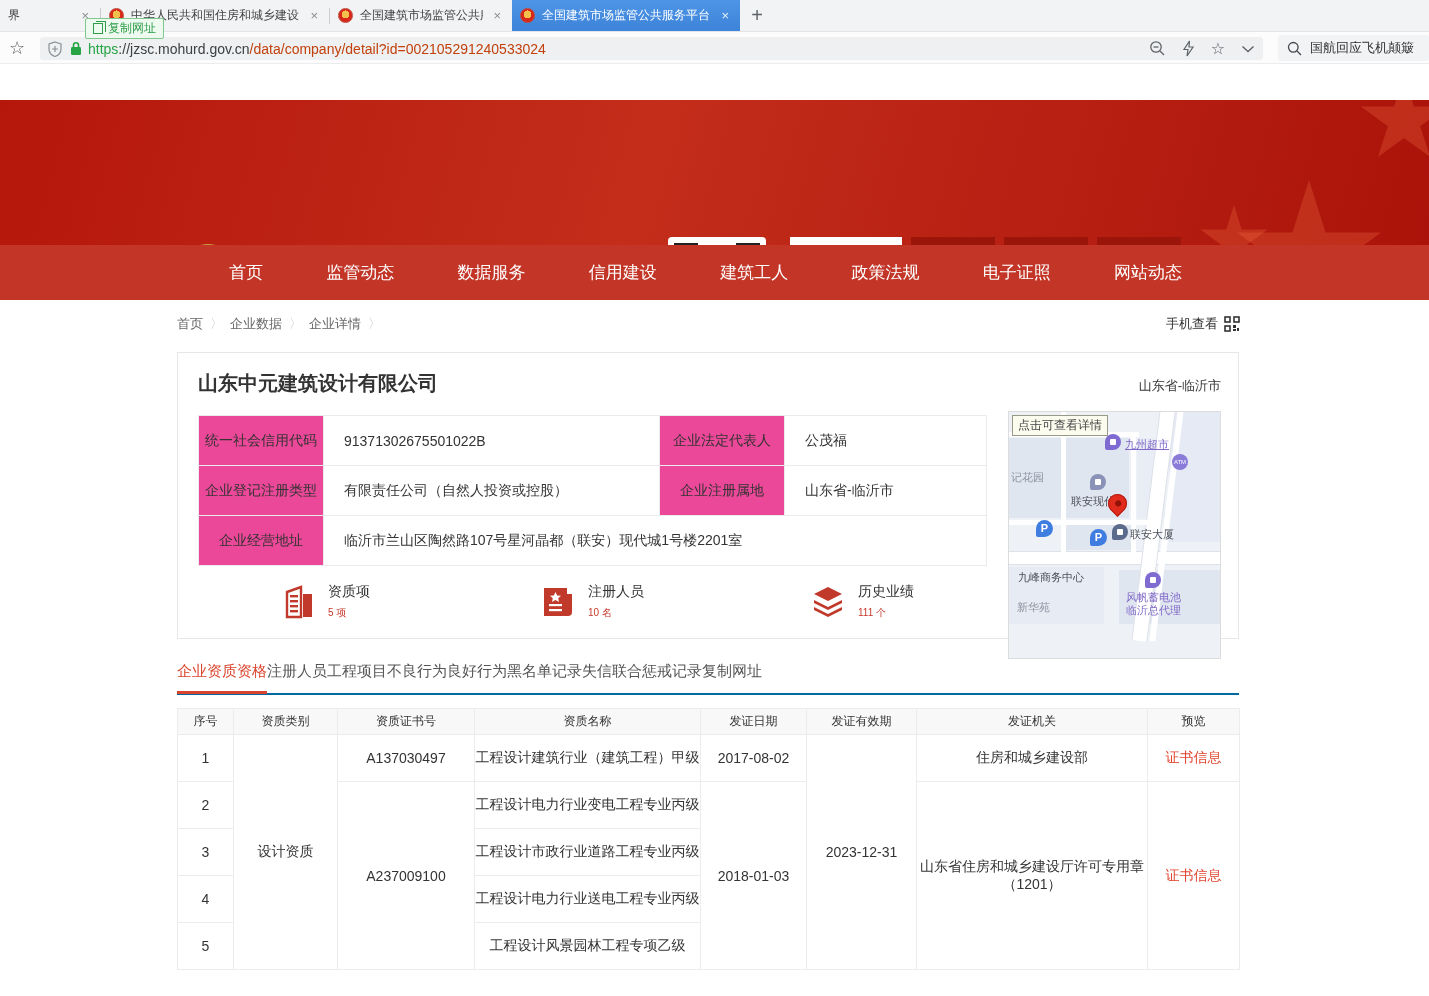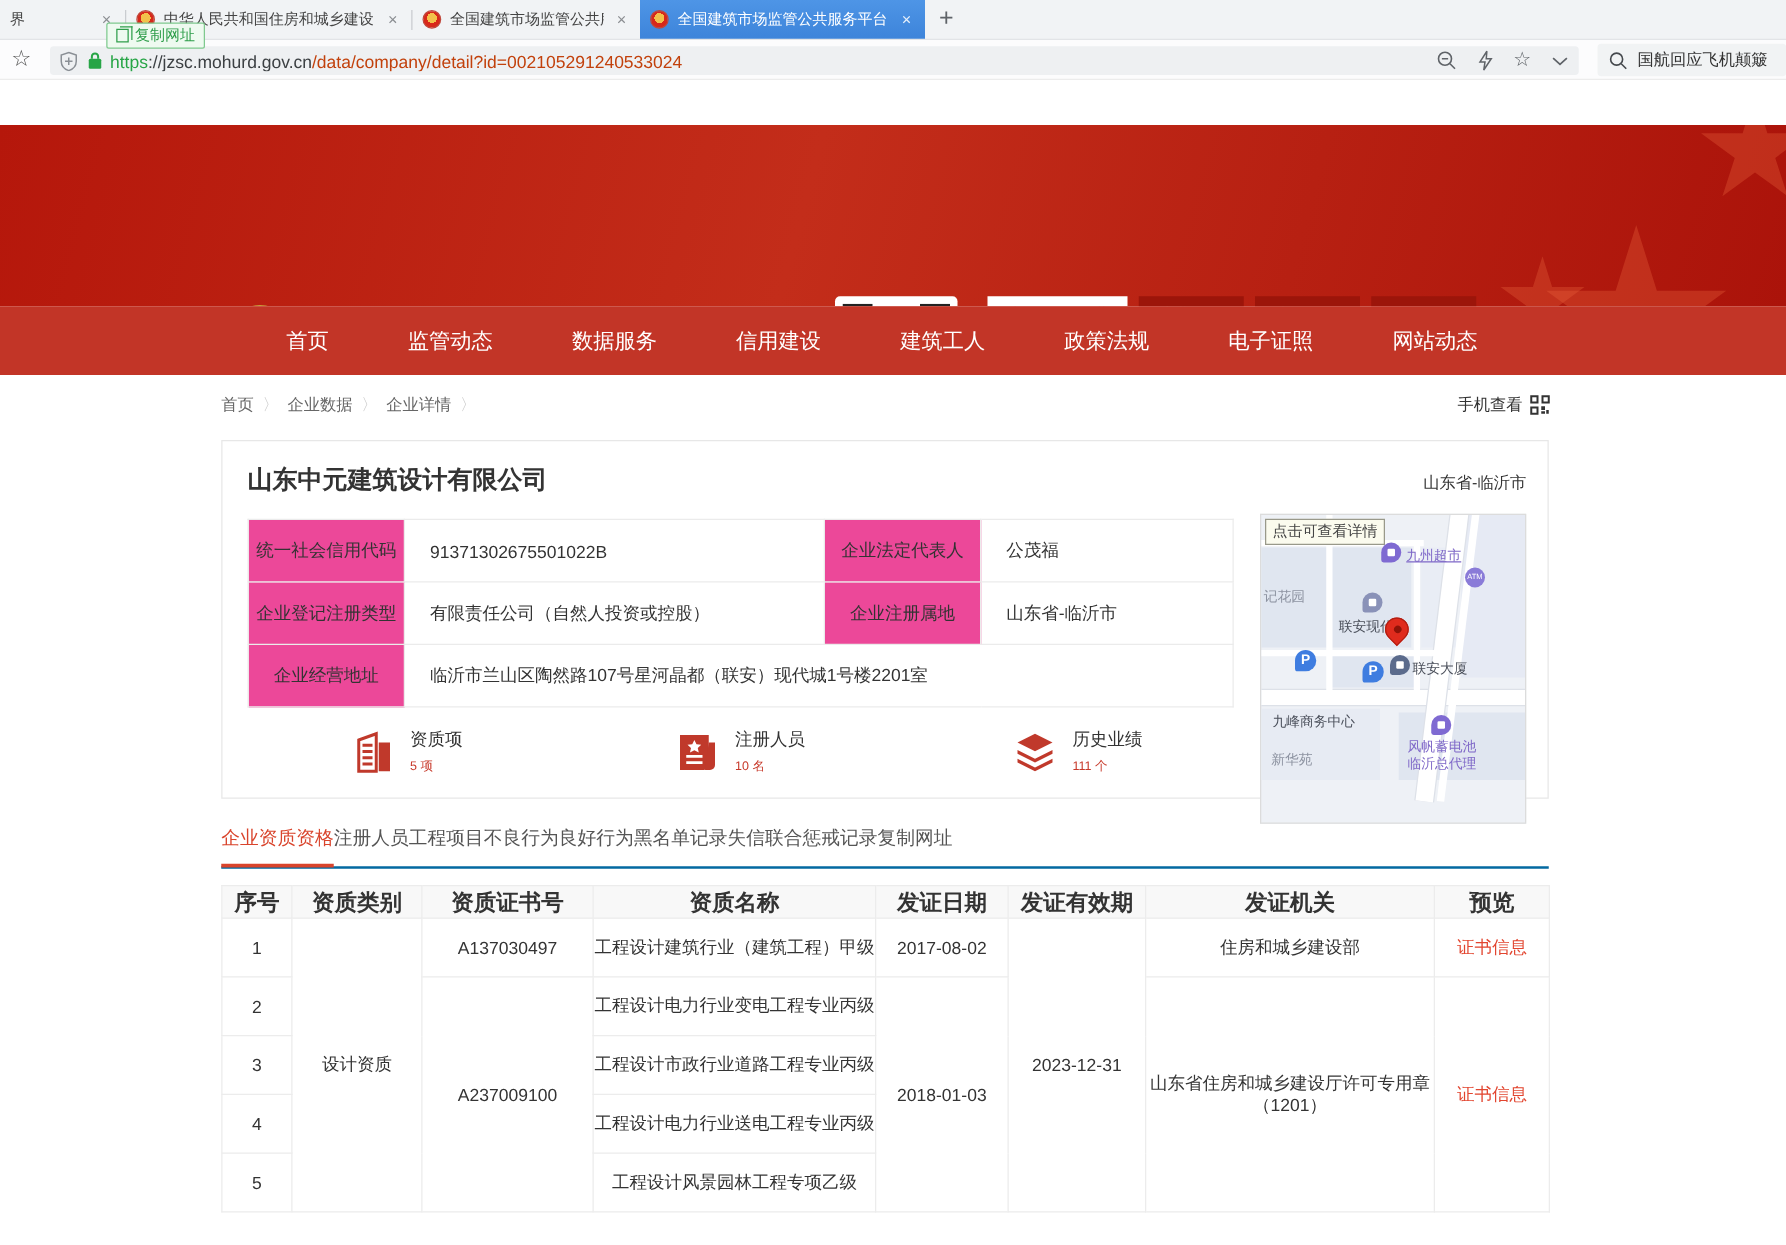--- a/index.html
+++ b/index.html
@@ -95,21 +95,21 @@
   .redpin:after { content:""; position:absolute; left:6.5px; top:6.5px; width:6px; height:6px; border-radius:50%; background:#8f1308; }
 
   
   .sectabs { position:absolute; left:177px; top:652px; width:1062px; height:43px; border-bottom:2px solid #0369a1; display:flex; align-items:center; }
   .sectab { font-size:15px; color:#555; cursor:pointer; height:43px; line-height:40px; white-space:nowrap; }
   .sectab.on { color:#d9442c; border-bottom:3px solid #d9442c; }
 
   
   .dtable { position:absolute; left:177px; top:708px; width:1062px; border-collapse:collapse; table-layout:fixed; }
   .dtable th, .dtable td { border:1px solid #ececec; text-align:center; color:#333; }
-  .dtable th { background:#f8f8f8; height:26px; font-size:18px; font-weight:bold; }
+  .dtable th { background:#f8f8f8; height:26px; font-size:12px; font-weight:normal; }
   .dtable td { height:47px; font-size:14px; background:#fff; }
   .dtable .link { color:#e2452f; cursor:pointer; }
   .auth2 { display:block; }
 </style>
 </head>
 <body>
 
 <div class="page">
 
   <div class="tabstrip">

